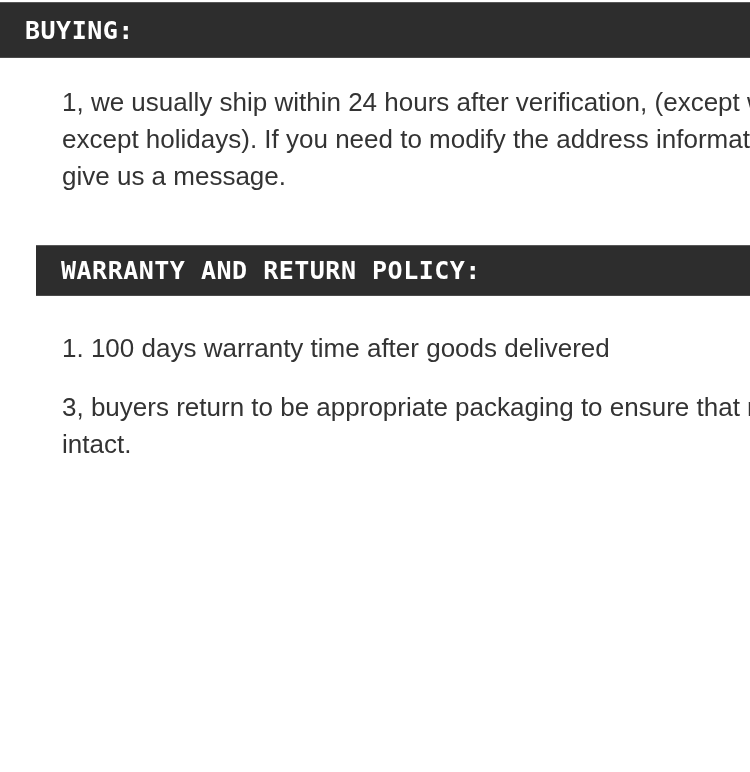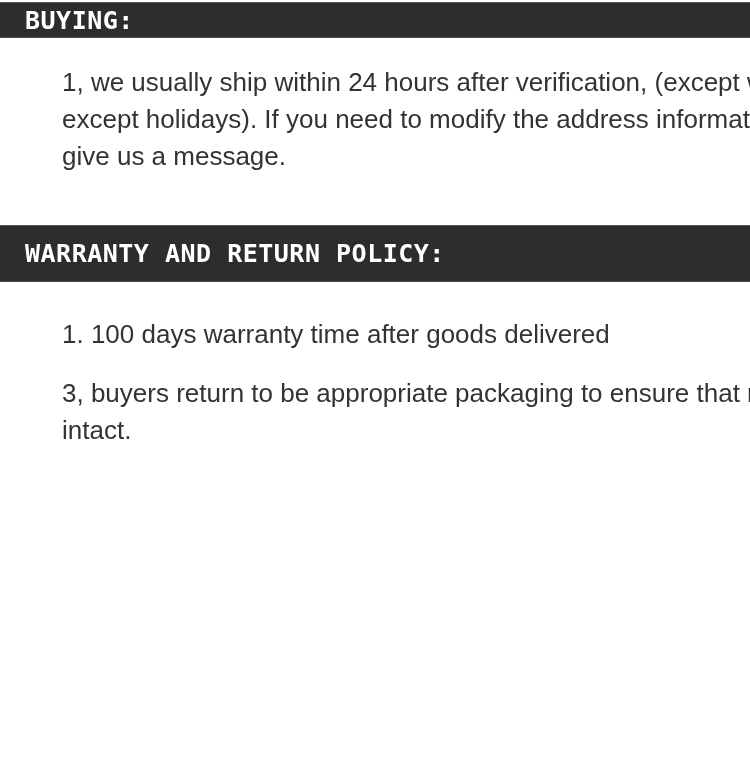--- a/index.html
+++ b/index.html
@@ -13,32 +13,33 @@
       font-family: "Liberation Sans", sans-serif;
       overflow: hidden;
     }
     .page {
       width: 750px;
       min-height: 772px;
       background: #ffffff;
     }
     .section-bar {
       box-sizing: border-box;
-      height: 36px;
+      height: 56px;
       background: #2d2d2d;
       border-top: 1px solid #585858;
       border-bottom: 1px solid #4a4a4a;
       display: flex;
       align-items: center;
       padding-left: 25px;
       margin-top: 2px;
     }
     .section-bar.second {
       margin-top: 50px;
-      height: 57px;
+      height: 51px;
+      margin-left: 36px;
     }
     .bar-label {
       font-family: "DejaVu Sans Mono", monospace;
       font-weight: bold;
       font-size: 25px;
       color: #ffffff;
       letter-spacing: 0.5px;
       white-space: pre;
     }
     .section-body {

